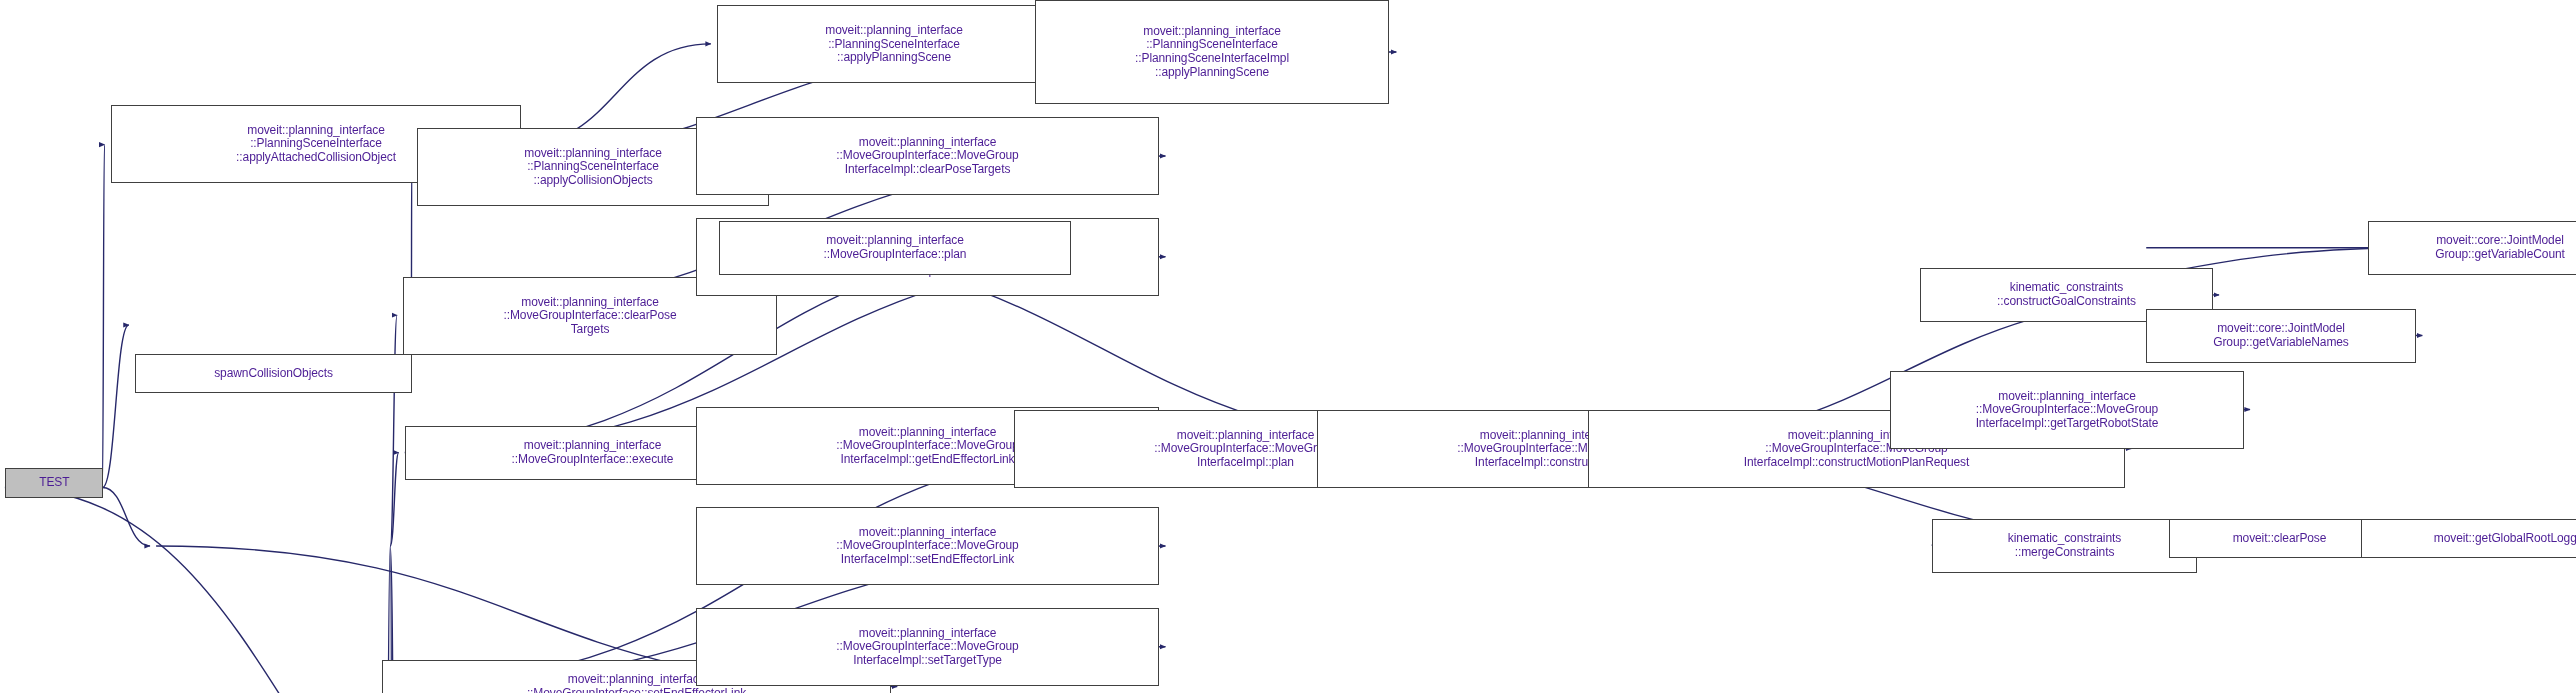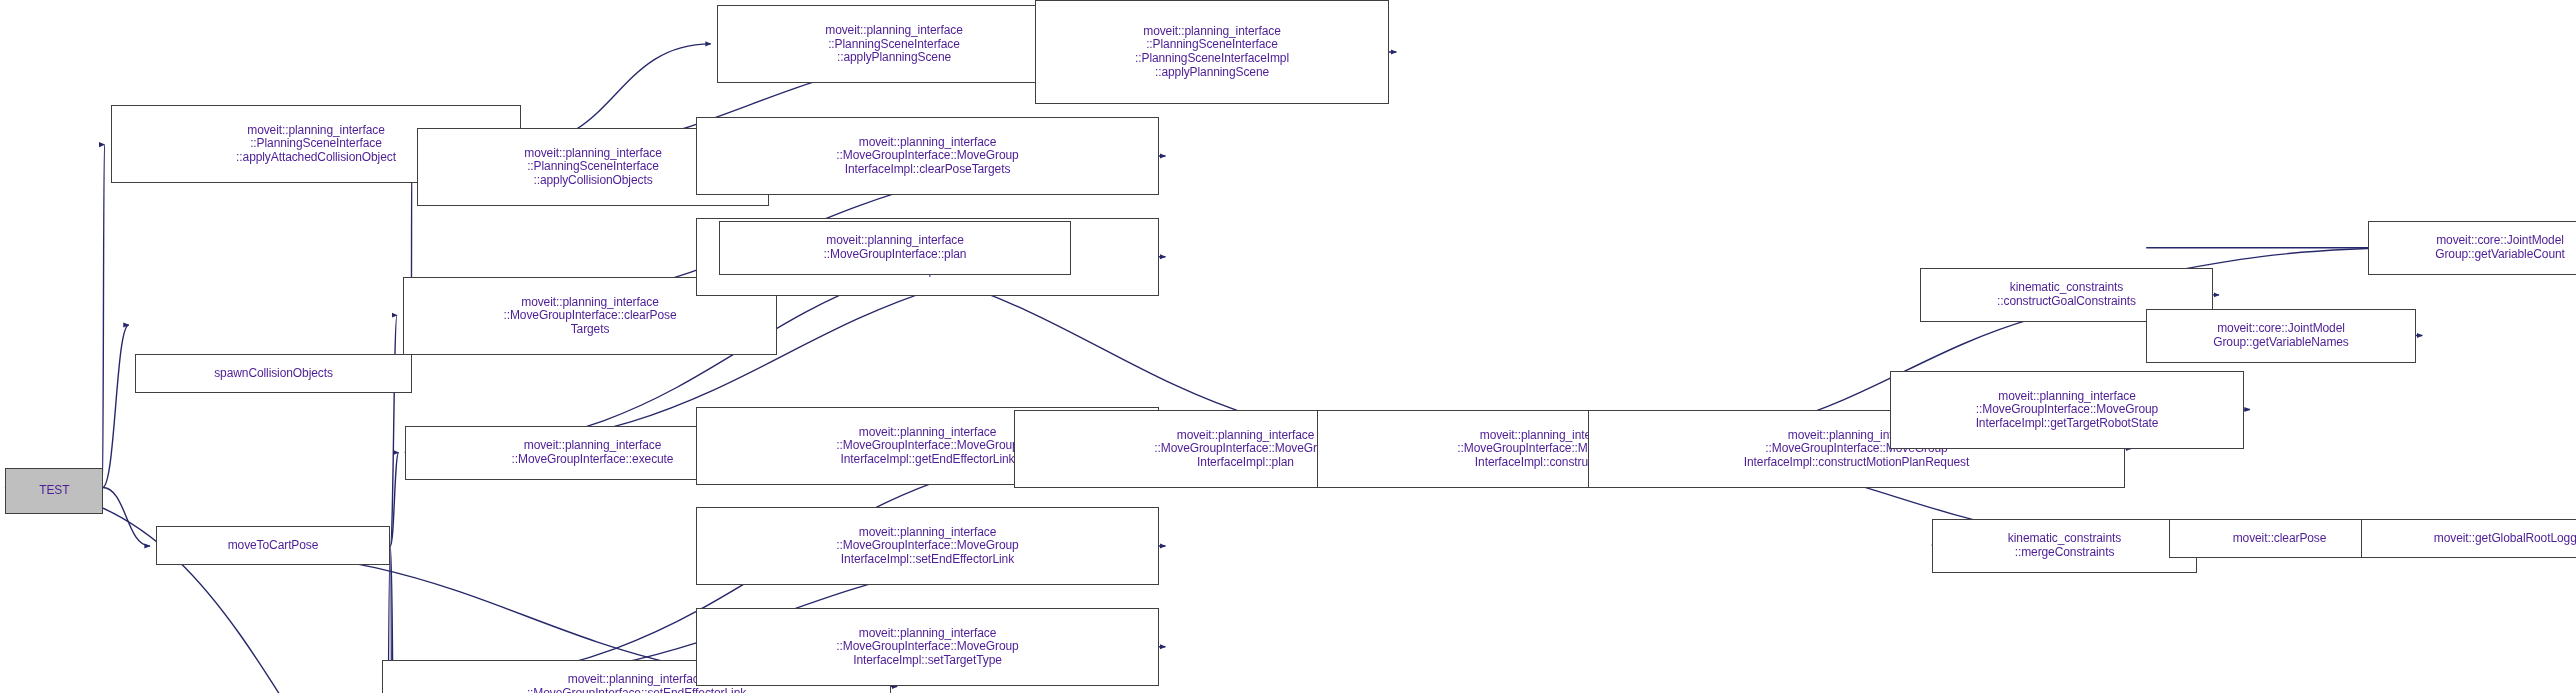--- a/index.html
+++ b/index.html
@@ -87,26 +87,25 @@
       <path d="M434.75,781.625 C880.4000000000001,781.625 880.4000000000001,621.6 1326.0500000000002,621.6" fill="none" stroke="#27286a" stroke-width="1.6" marker-end="url(#arrow)"></path>
       <path d="M434.75,781.625 C880.4000000000001,781.625 880.4000000000001,736.3 1326.0500000000002,736.3" fill="none" stroke="#27286a" stroke-width="1.6" marker-end="url(#arrow)"></path>
       <path d="M991.6,1099.825 C1071.3500000000001,1099.825 1071.3500000000001,1093.3500000000001 1151.1000000000001,1093.3500000000001" fill="none" stroke="#27286a" stroke-width="1.6" marker-end="url(#arrow)"></path>
       <path d="M445.85,1099.825 C885.0250000000001,1099.825 885.0250000000001,1225.6250000000002 1324.2,1225.6250000000002" fill="none" stroke="#27286a" stroke-width="1.6" marker-end="url(#arrow)"></path>
       <path d="M991.6,1099.825 C1051.925,1099.825 1051.925,1312.575 1112.25,1312.575" fill="none" stroke="#27286a" stroke-width="1.6" marker-end="url(#arrow)"></path>
       <path d="M780.7,1225.6250000000002 C1236.525,1225.6250000000002 1236.525,1093.3500000000001 1692.3500000000001,1093.3500000000001" fill="none" stroke="#27286a" stroke-width="1.6" marker-end="url(#arrow)"></path>
       <path d="M780.7,1225.6250000000002 C1275.375,1225.6250000000002 1275.375,1312.575 1770.0500000000002,1312.575" fill="none" stroke="#27286a" stroke-width="1.6" marker-end="url(#arrow)"></path>
       <path d="M1119.25,1312.575 C1583.4,1312.575 1583.4,1315.3500000000001 2047.5500000000002,1315.3500000000001" fill="none" stroke="#27286a" stroke-width="1.6" marker-end="url(#arrow)"></path>
       <path d="M458.8,1213.6000000000001 C920.1750000000001,1213.6000000000001 920.1750000000001,1437.45 1381.5500000000002,1437.45" fill="none" stroke="#27286a" stroke-width="1.6" marker-end="url(#arrow)"></path>
     </svg>
-<div class="node root" style="left: 5.3px; top: 468px; width: 98px; height: 46px;">TEST</div>
+<div class="node root" style="left: 5.3px; top: 468px; width: 98px; height: 30px;">TEST</div>
     <div class="node" style="left: 111px; top: 105px; width: 410px; height: 78px;">moveit::planning_interface
 ::PlanningSceneInterface
 ::applyAttachedCollisionObject</div>
     <div class="node" style="left: 135px; top: 306px; width: 277px; height: 39px; margin-top: 48px;">spawnCollisionObjects</div>
-    <div class="node" style="left: 156px; top: 526px; width: 234px; height: 39px;">moveToCartPose</div>
     <div class="node" style="left: 417px; top: 128px; width: 352px; height: 78px;">moveit::planning_interface
 ::PlanningSceneInterface
 ::applyCollisionObjects</div>
     <div class="node" style="left: 403px; top: 277px; width: 374px; height: 78px;">moveit::planning_interface
 ::MoveGroupInterface::clearPose
 Targets</div>
     <div class="node" style="left: 405px; top: 426px; width: 375px; height: 54px;">moveit::planning_interface
 ::MoveGroupInterface::execute</div>
     <div class="node" style="left: 382px; top: 660px; width: 509px; height: 54px;">moveit::planning_interface
 ::MoveGroupInterface::setEndEffectorLink</div>

